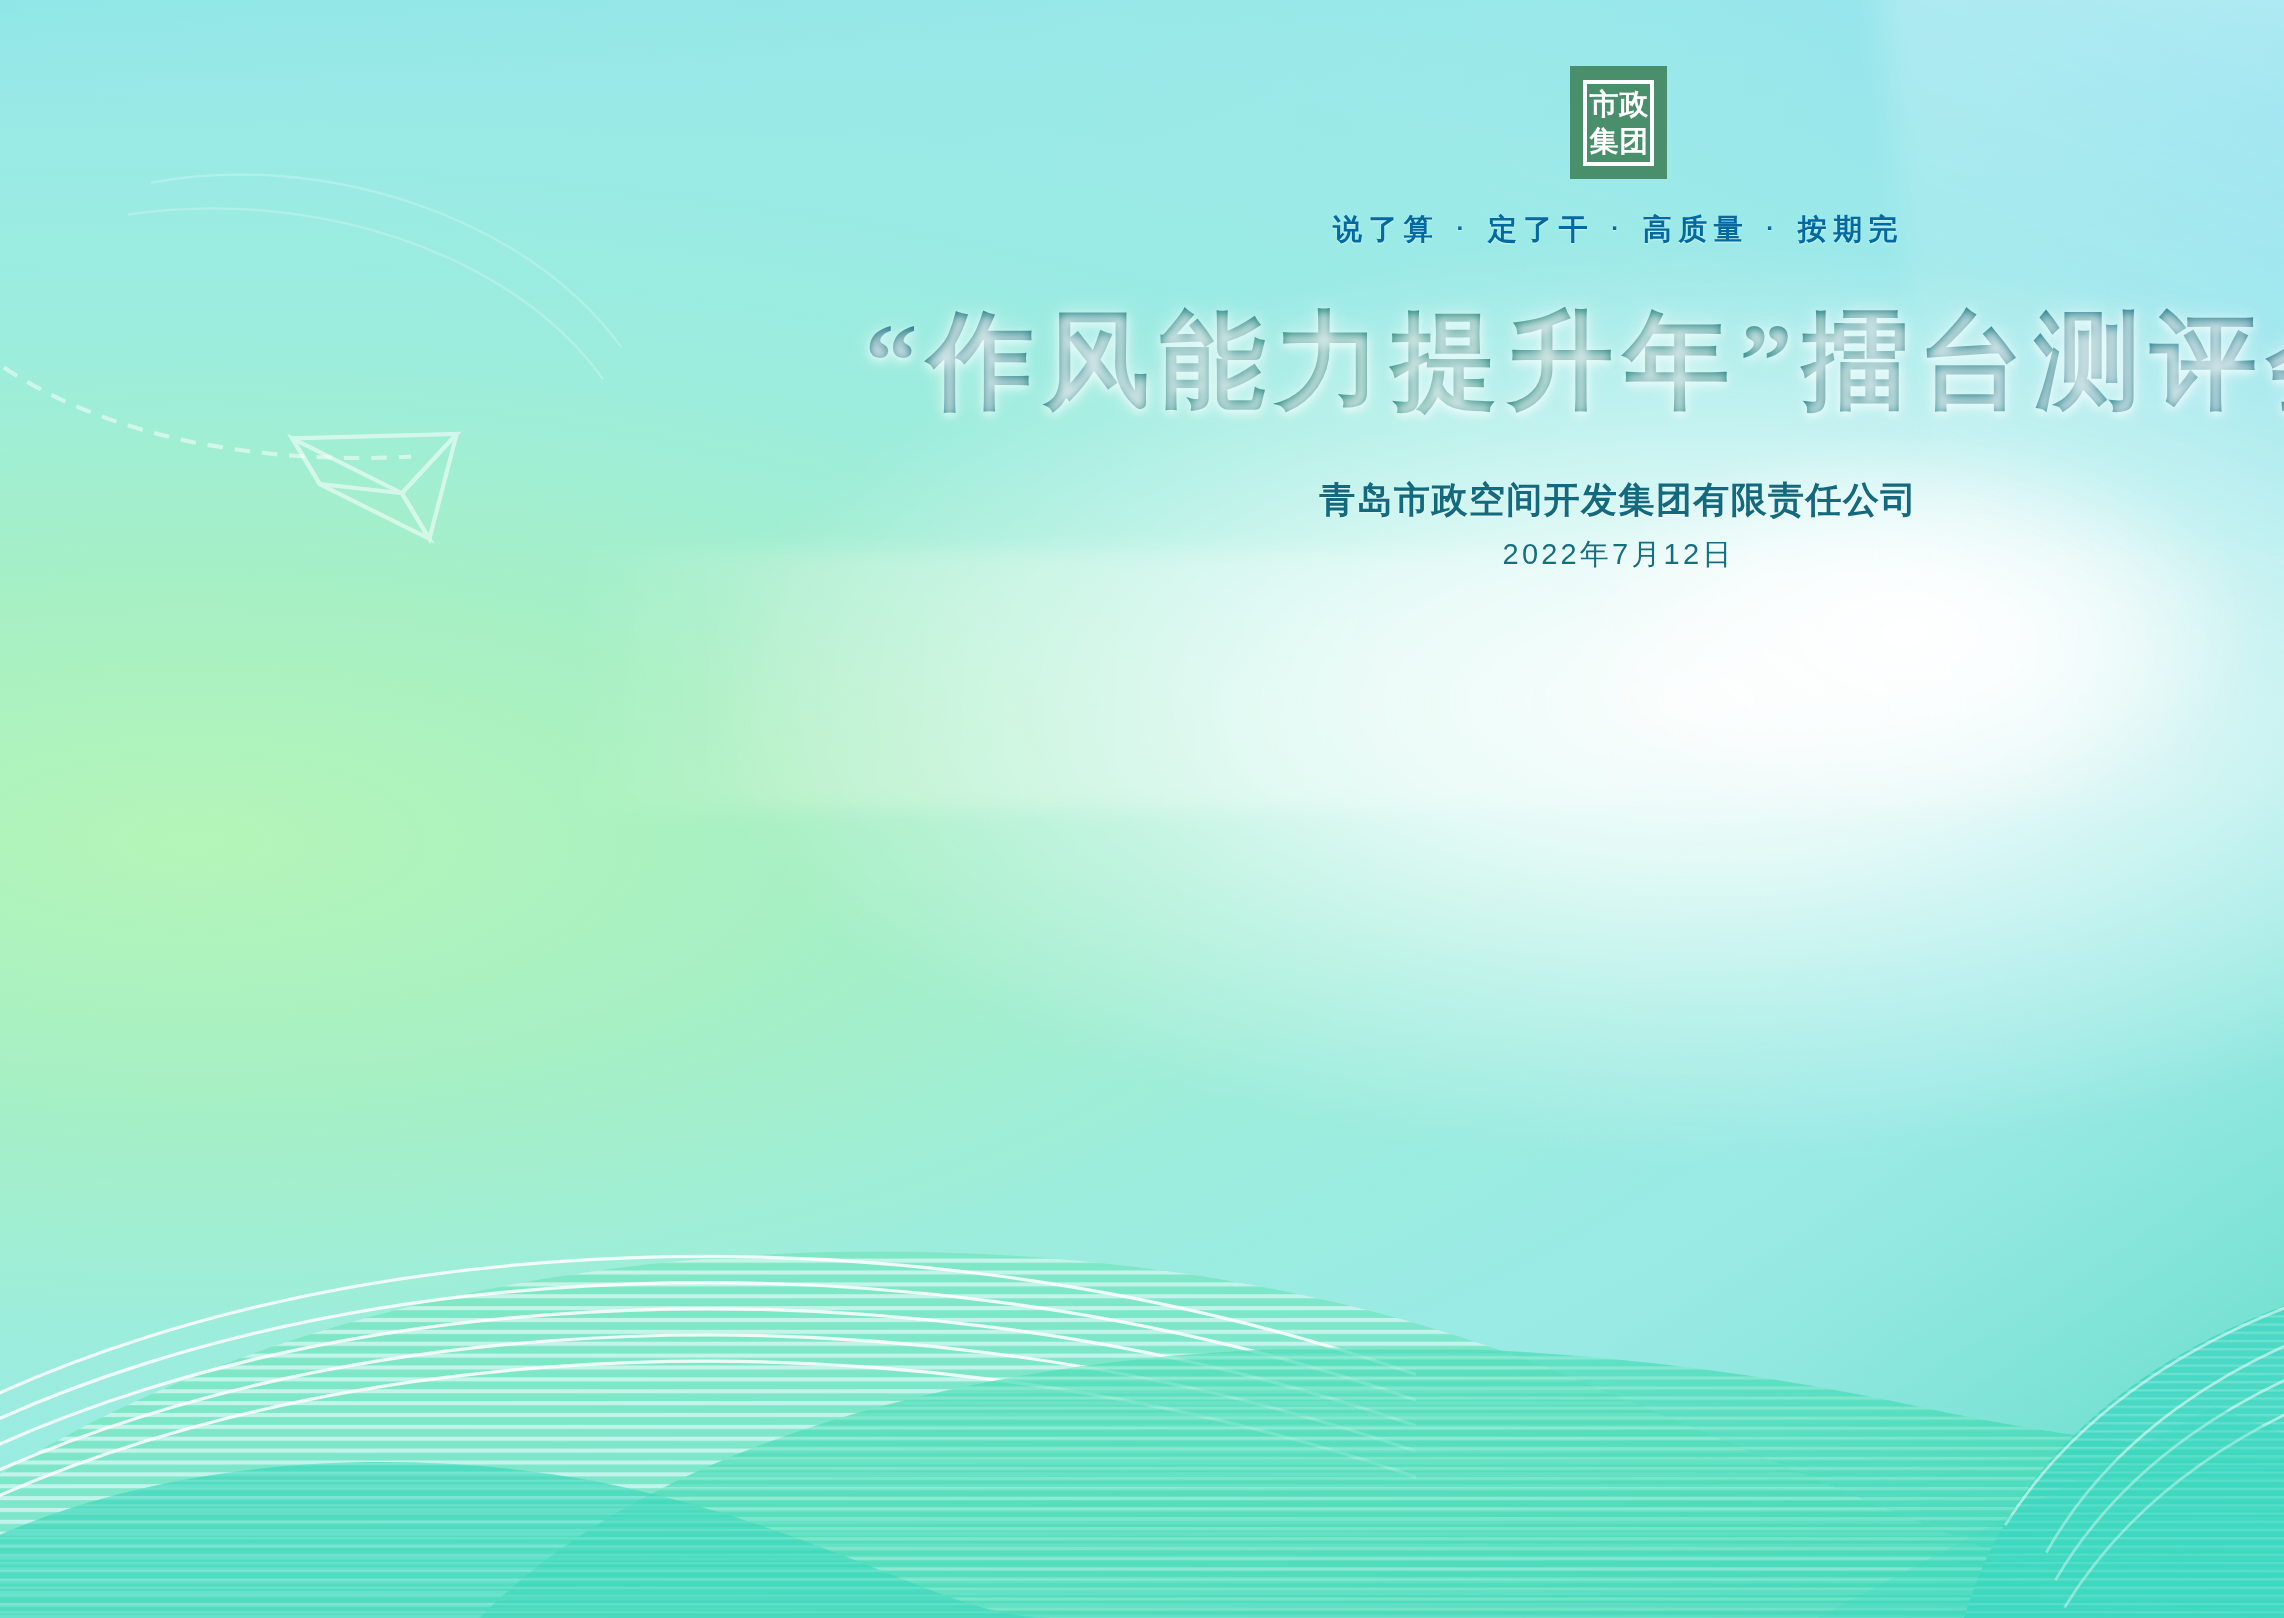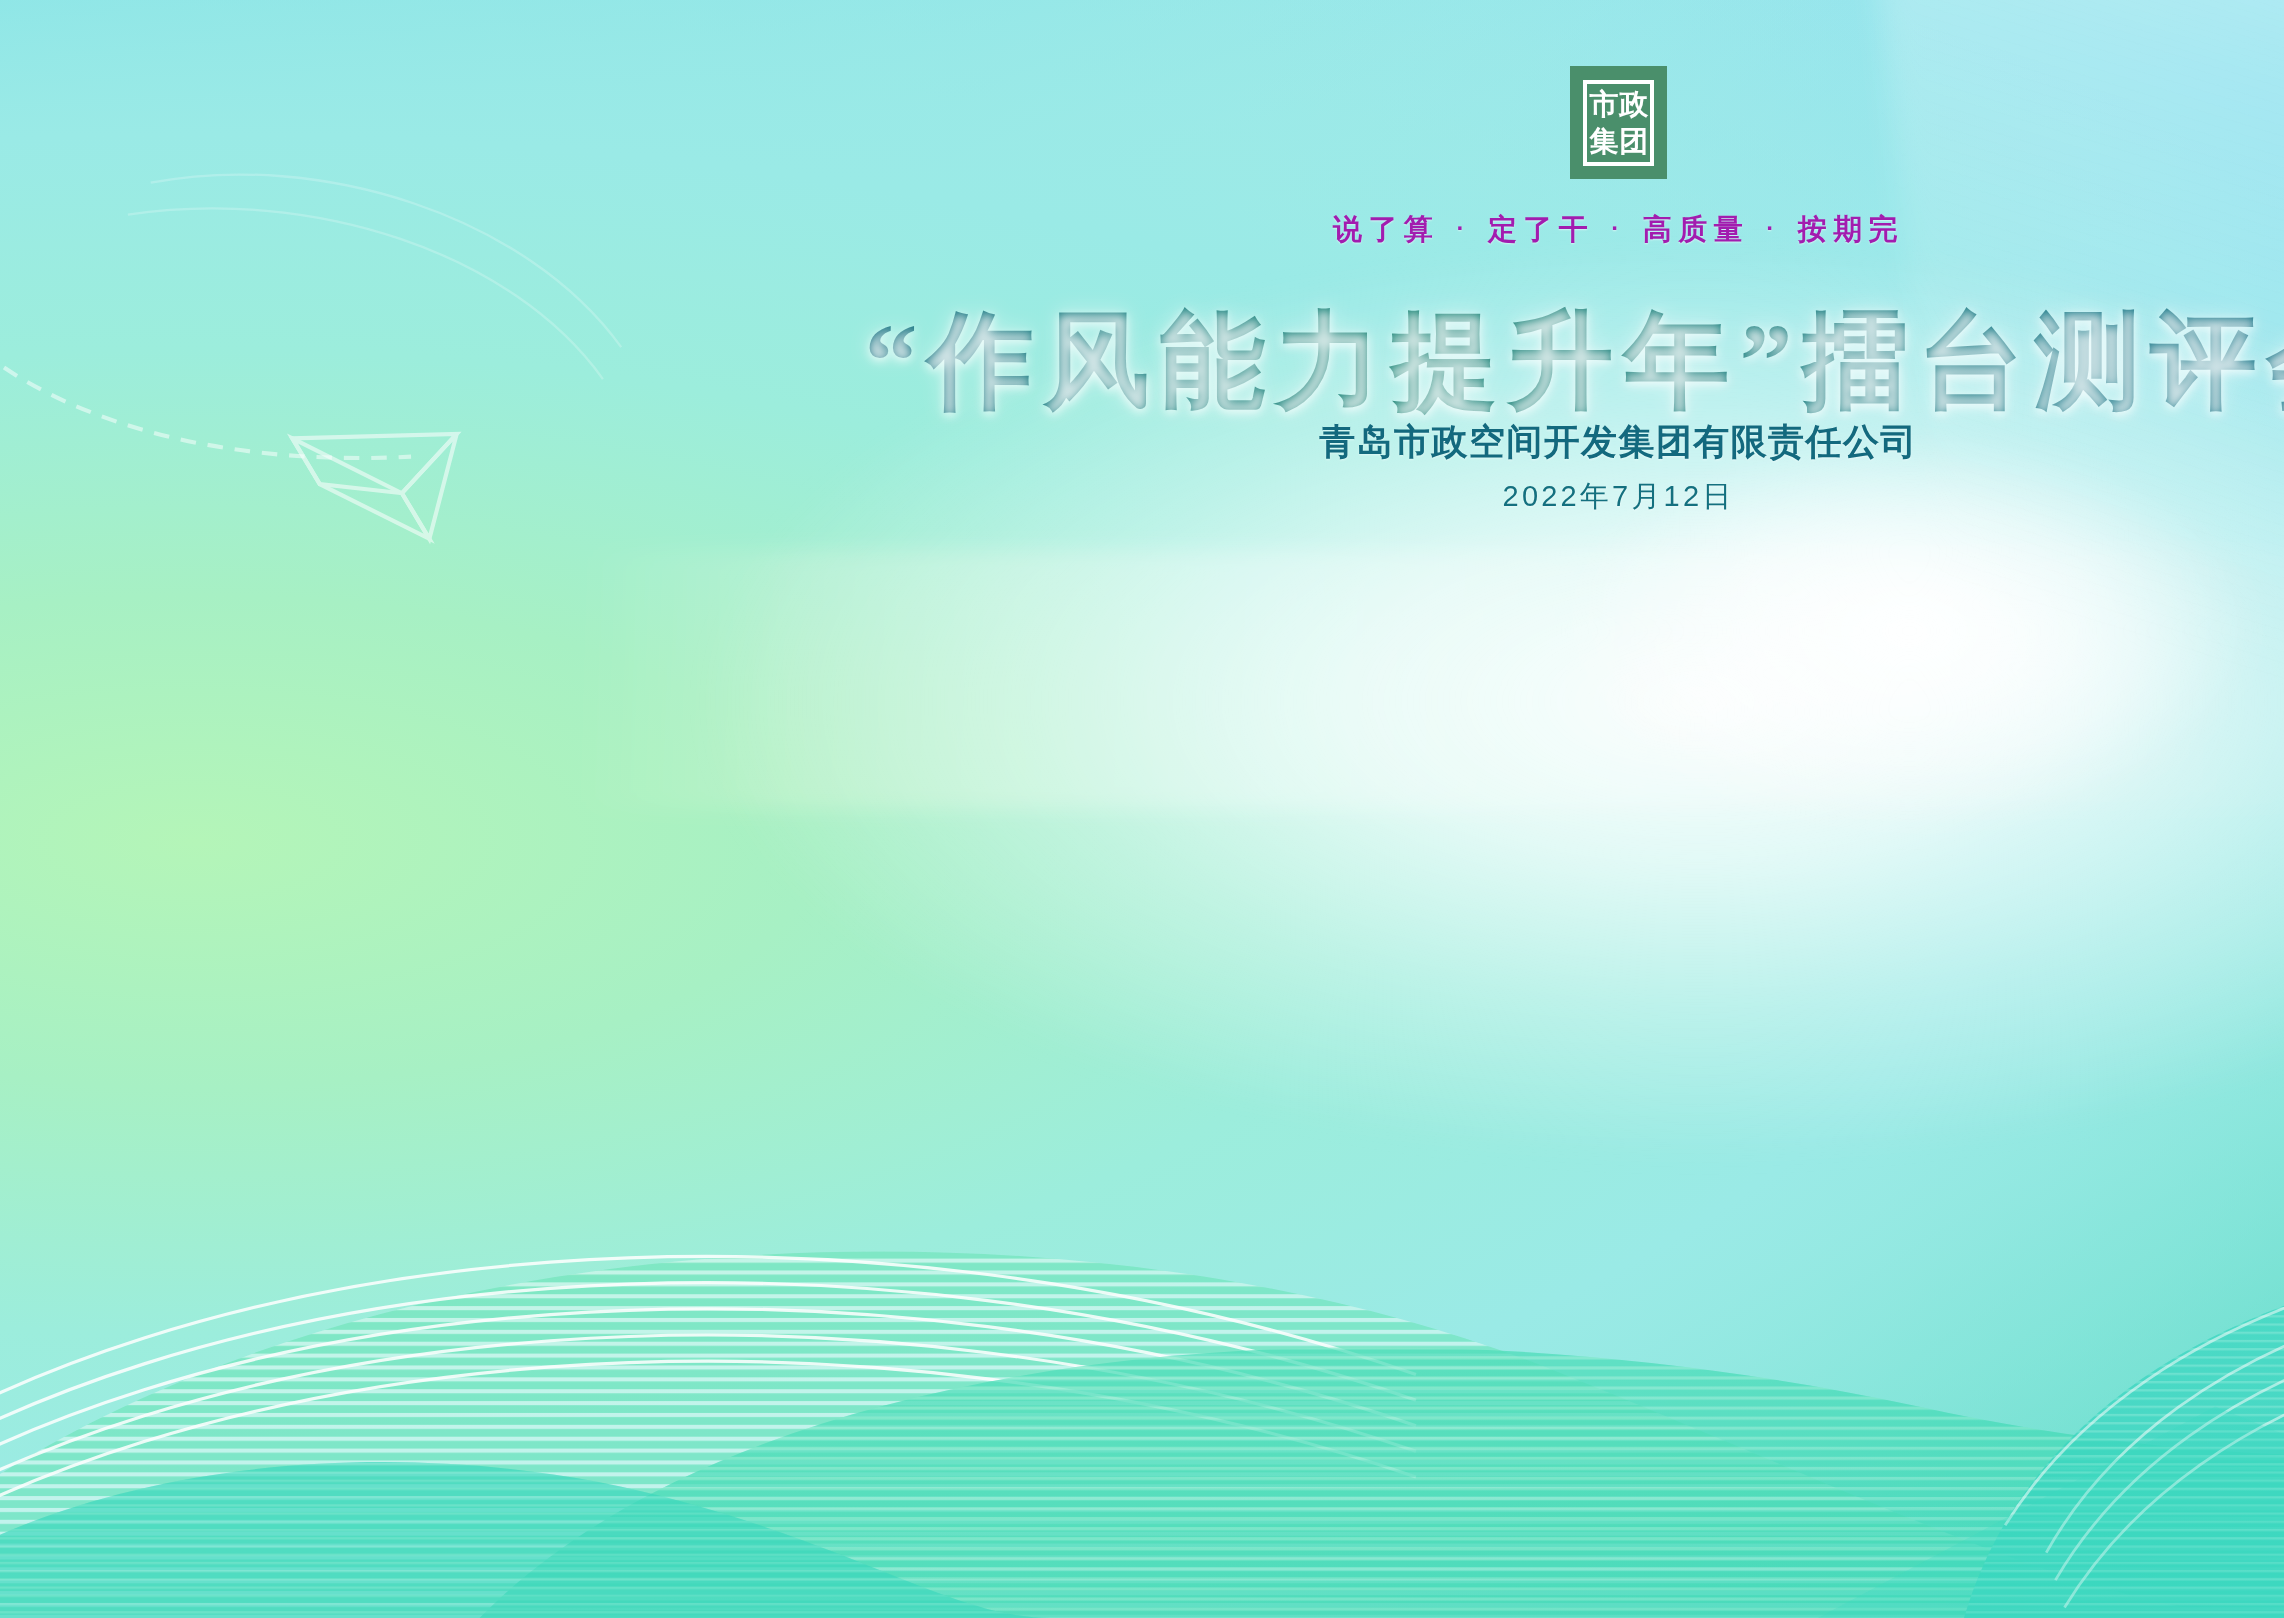--- a/index.html
+++ b/index.html
@@ -87,21 +87,21 @@
     font-family:"DejaVu Sans","Liberation Sans",sans-serif;
     font-weight:700;
     font-size:29px;
     line-height:.92;
     letter-spacing:-0.9px;
   }
 
   
   .slogan{
     margin-top:31px;
-    color:#a21caf;
+    color:#0369a1;
     font-size:29px;
     font-weight:700;
     letter-spacing:6.4px;
     white-space:nowrap;
     text-shadow:0 0.9px 1.8px rgba(255,255,255,.55);
   }
   .slogan .dot{ padding:0 2.7px; font-size:24px; position:relative; top:-2.7px;}
 
   
   .headline{
@@ -130,20 +130,21 @@
     letter-spacing:10px;
     margin-top:12px;
     padding-left:10px;
     background:linear-gradient(100deg,#0a6b7c 0%,#0d7a7b 18%,#118071 36%,#0f7a78 56%,#0d7382 78%,#0b6c83 100%);
     -webkit-background-clip:text; background-clip:text;
     -webkit-text-fill-color:transparent; color:transparent;
   }
 
   
   .org{
+    margin-top:58px;
     color:#13697e;
     font-size:36px;
     font-weight:700;
     letter-spacing:1.4px;
     white-space:nowrap;
     text-shadow:0 0.9px 2.3px rgba(255,255,255,.5);
   }
   .date{
     margin-top:10px;
     color:#14707f;

